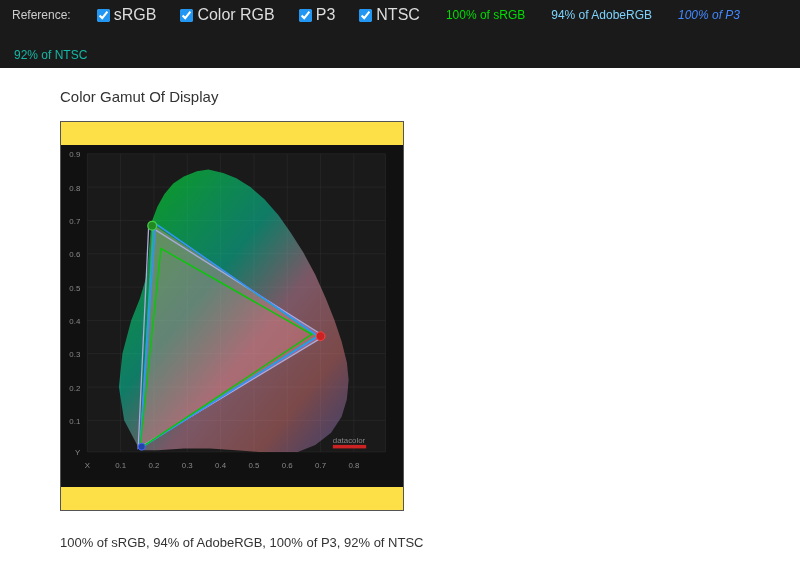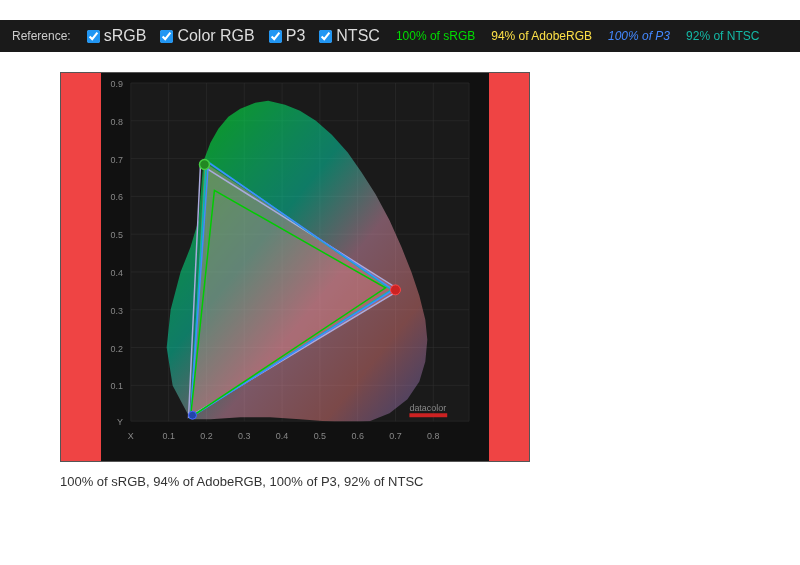--- a/index.html
+++ b/index.html
@@ -11,24 +11,23 @@
       width: 800px;
       min-height: 565px;
     }
 
     
     #reference-bar {
       background: #1a1a1a;
       display: flex;
       align-items: center;
       padding: 6px 12px;
-      gap: 14px;
+      gap: 24px;
       flex-wrap: wrap;
       min-height: 32px;
-      margin-top: 20px;
     }
     .ref-label {
       color: #ccc;
       font-size: 12px;
       margin-right: 2px;
     }
     .ref-item {
       display: flex;
       align-items: center;
       gap: 4px;
@@ -41,53 +40,53 @@
       accent-color: #4af;
     }
     .ref-item.srgb-item input { accent-color: #2196F3; }
     .ref-item.adobe-item input { accent-color: #2196F3; }
     .ref-item.p3-item input { accent-color: #2196F3; }
     .ref-item.ntsc-item input { accent-color: #2196F3; }
 
     .ref-name { color: #ddd; font-size: 16px; }
     .ref-stat { font-size: 12px; margin-left: 2px; }
     .stat-srgb { color: #00dd00; }
-    .stat-adobe { color: #fde047; }
+    .stat-adobe { color: #7dd3fc; }
     .stat-p3 { color: #4488ff; font-style: italic; }
     .stat-ntsc { color: #14b8a6; }
 
     
     #main-content {
       padding: 20px 60px 20px 60px;
     }
 
     #chart-title {
       font-size: 15px;
       color: #333;
       margin-bottom: 16px;
       font-weight: normal;
     }
 
     
     #chart-container {
-      width: 470px;
+      width: 344px;
       height: 390px;
-      background: #ef4444;
+      background: #fde047;
       position: relative;
       border: 1px solid #555;
       overflow: hidden;
     }
 
     #chart-svg {
       width: 100%;
       height: 100%;
     }
 
     #summary-text {
-      margin-top: 12px;
+      margin-top: 24px;
       font-size: 13px;
       color: #333;
     }
   </style>
 </head>
 <body>
 
 <div id="reference-bar">
   <span class="ref-label">Reference:</span>
 
@@ -108,20 +107,21 @@
     <span class="ref-name">NTSC</span>
   </div>
 
   <span class="ref-stat stat-srgb">100% of sRGB</span>
   <span class="ref-stat stat-adobe">94% of AdobeRGB</span>
   <span class="ref-stat stat-p3">100% of P3</span>
   <span class="ref-stat stat-ntsc">92% of NTSC</span>
 </div>
 
 <div id="main-content">
+  <div id="chart-title">Color Gamut Of Display</div>
 
   <div id="chart-container">
     <svg id="chart-svg" viewBox="0 0 390 390" xmlns="http://www.w3.org/2000/svg">
 
       <rect width="390" height="390" fill="#111111"></rect>
 
       <rect x="30" y="10" width="340" height="340" fill="#1a1a1a"></rect>
 
       <line x1="30" y1="10" x2="30" y2="350" stroke="#333" stroke-width="0.5"></line>
       <line x1="68" y1="10" x2="68" y2="350" stroke="#333" stroke-width="0.5"></line>

